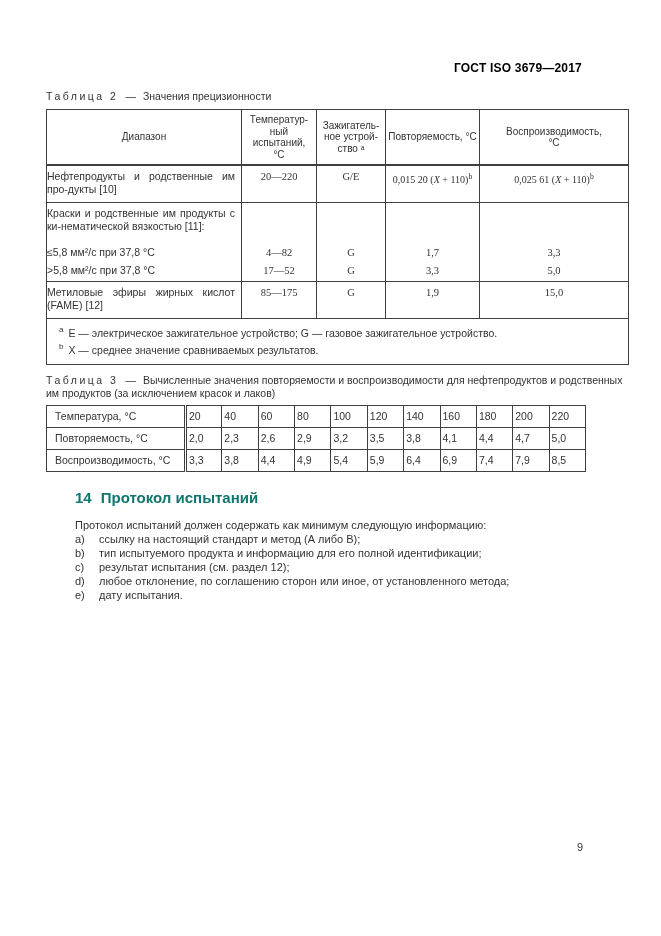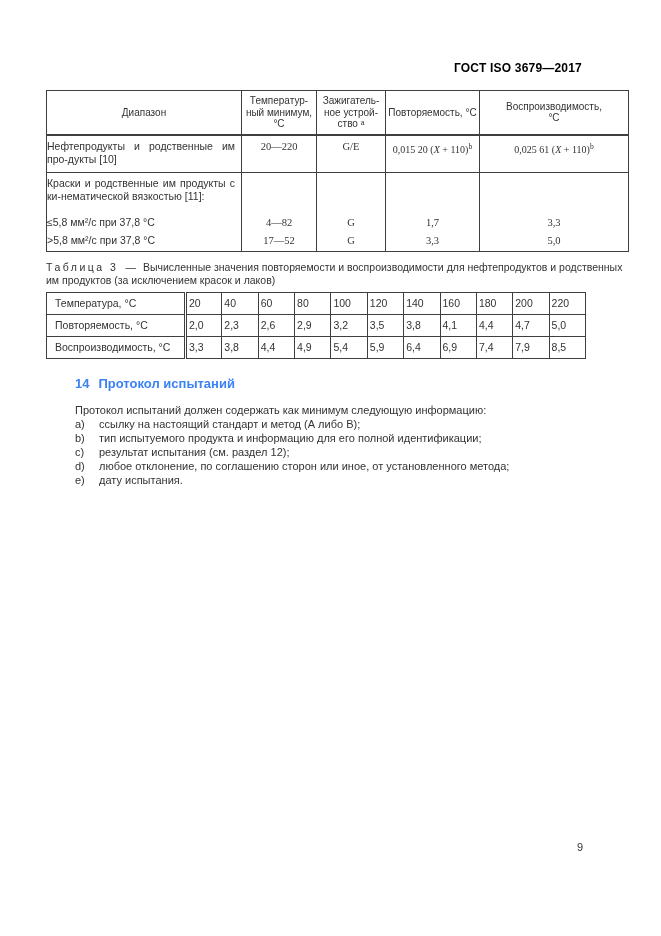--- a/index.html
+++ b/index.html
@@ -51,54 +51,55 @@
   .t2 td.fncell { padding:4px 10px 7px 12px; }
   .fn { font-size:10.5px; line-height:14.5px; }
   .fn .fnmark { font-size:8px; vertical-align:super; margin-right:5px; }
 
   .t3 td {
     font-size:10.5px; line-height:13px; text-align:left;
     padding:4px 2px; vertical-align:middle;
   }
   .t3 td.label { text-align:left; padding-left:8px; border-right:3px double #3f3f3f; }
 
-  .sec { margin:17px 0 0 29px; font-size:13px; font-weight:bold; color:#3b82f6; }
+  .sec { margin:17px 0 0 29px; font-size:15px; font-weight:bold; color:#0f766e; }
   .sec .sec-num { margin-right:9px; }
 
   .intro { margin:12px 0 0 29px; font-size:11px; line-height:14px; }
   .items { margin:0 0 0 29px; }
   .item { font-size:11px; line-height:14px; display:flex; }
   .item .marker { flex:0 0 24px; }
   .item .text { flex:1; }
 
   .pageno { position:absolute; top:841px; right:78px; font-size:11px; color:#333; }
 </style>
 </head>
 <body>
 
 <div class="page">
 
   <div class="running-header">ГОСТ ISO 3679—2017</div>
 
   <div class="content">
 
+    <p class="cap"><span class="cap-label">Таблица 2</span><span class="cap-dash">—</span><span>Значения прецизионности</span></p>
 
     <table class="t2">
       <colgroup>
         <col style="width:195px">
           <col style="width:75px">
           <col style="width:69px">
           <col style="width:94px">
           <col style="width:149px">
       </colgroup>
       <thead>
         <tr>
           <th>Диапазон</th>
           <th>Температур-
-ный минимум,
+ный испытаний,
 °С</th>
           <th>Зажигатель-
 ное устрой-
 ство ᵃ</th>
           <th>Повторяемость, °С</th>
           <th>Воспроизводимость,
 °С</th>
         </tr>
       </thead>
       <tbody>
@@ -122,20 +123,33 @@
           <td class="c">G</td>
           <td class="c">1,7</td>
           <td class="c">3,3</td>
         </tr>
         <tr class="nt sub">
           <td class="range">&gt;5,8 мм²/с при 37,8 °С</td>
           <td class="c">17—52</td>
           <td class="c">G</td>
           <td class="c">3,3</td>
           <td class="c">5,0</td>
+        </tr>
+        <tr>
+          <td class="range">Метиловые эфиры жирных кислот (FAME) [12]</td>
+          <td class="c">85—175</td>
+          <td class="c">G</td>
+          <td class="c">1,9</td>
+          <td class="c">15,0</td>
+        </tr>
+        <tr>
+          <td class="fncell" colspan="5">
+            <div class="fn"><span class="fnmark">a</span><span>E — электрическое зажигательное устройство; G — газовое зажигательное устройство.</span></div>
+            <div class="fn"><span class="fnmark">b</span><span>X — среднее значение сравниваемых результатов.</span></div>
+          </td>
         </tr>
       </tbody>
     </table>
 
     <p class="cap cap2"><span class="cap-label">Таблица 3</span><span class="cap-dash">—</span><span>Вычисленные значения повторяемости и воспроизводимости для нефтепродуктов и родственных им продуктов (за исключением красок и лаков)</span></p>
 
     <table class="t3">
       <colgroup>
           <col style="width:139px">
         </colgroup>

